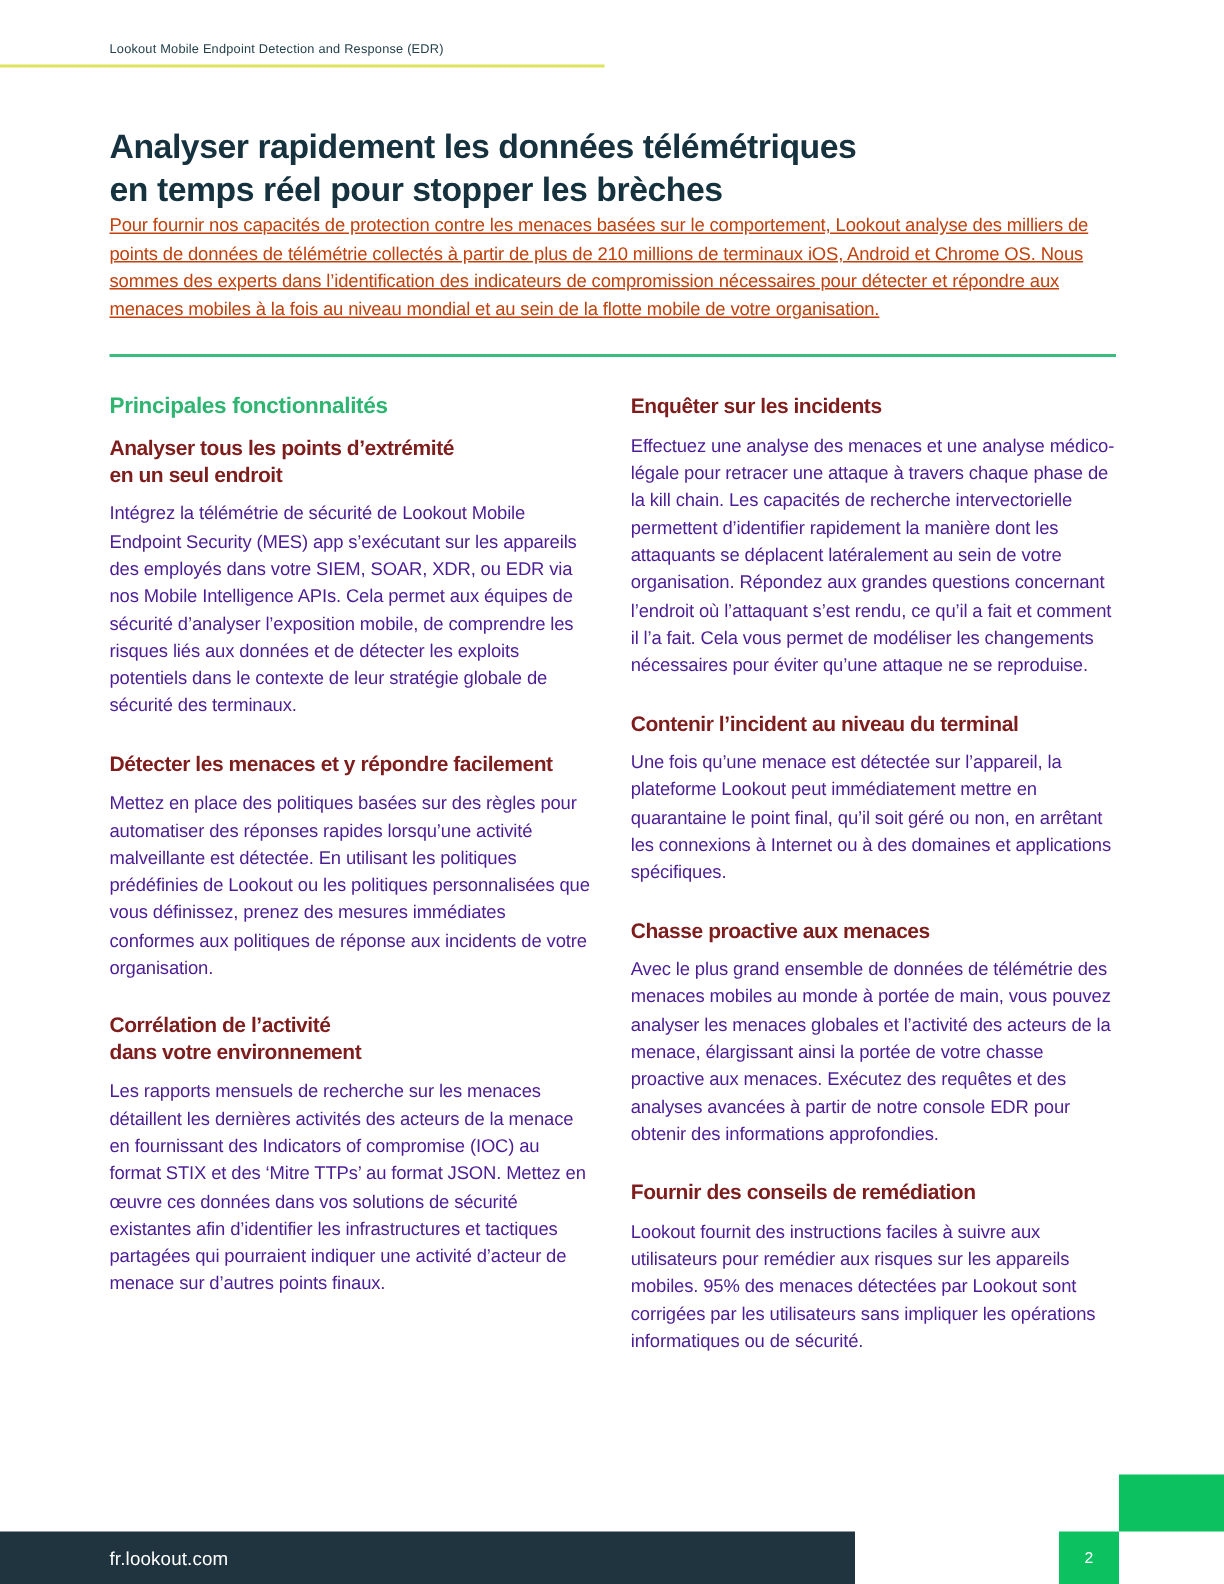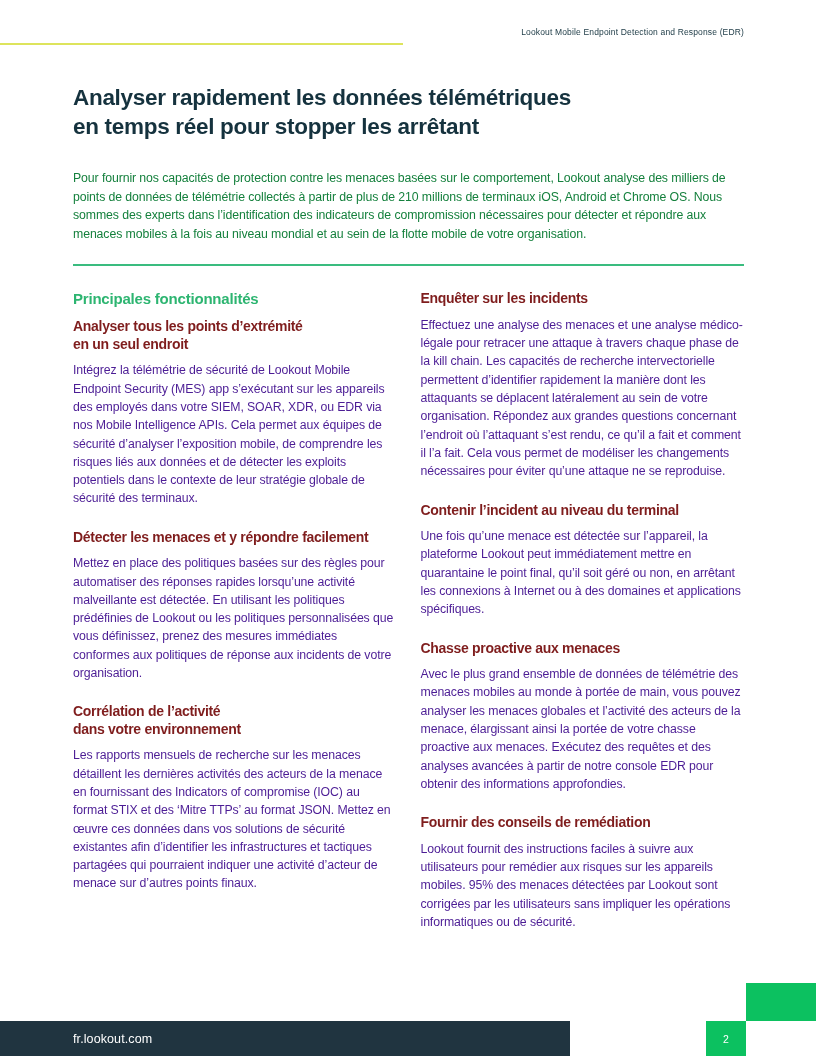--- a/index.html
+++ b/index.html
@@ -11,45 +11,45 @@
     font-family: "Liberation Sans", sans-serif;
     overflow: hidden;
     -webkit-font-smoothing: antialiased;
   }
   .content { padding: 27px 72px 0 73px; }
 
   .eyebrow {
     font-size: 8.5px;
     color: #24404b;
     letter-spacing: 0.15px;
-    text-align: right;
   }
   .eyebrow-rule {
     position: absolute;
     left: 0; top: 43px;
     width: 403px; height: 2px;
     background: #dde45c;
   }
 
   .page-title {
     margin: 47px 0 0 0;
     font-size: 22.5px;
     line-height: 28.5px;
     font-weight: 700;
     color: #15323e;
     letter-spacing: -0.3px;
     white-space: pre-line;
   }
 
   .intro {
-    margin: 28px 0 0 0;
+    margin: 0 0 0 0;
     font-size: 12.3px;
     line-height: 18.6px;
-    color: #15803d;
+    color: #c2410c;
     letter-spacing: -0.1px;
+    text-decoration: underline;
   }
 
   .section-divider {
     margin-top: 21px;
     height: 2px;
     background: #3abc7f;
   }
 
   .columns {
     display: grid;
@@ -118,21 +118,21 @@
   }
 </style>
 </head>
 <body>
 
 <div class="content">
 
   <div class="eyebrow">Lookout Mobile Endpoint Detection and Response (EDR)</div>
 
   <h1 class="page-title">Analyser rapidement les données télémétriques
-en temps réel pour stopper les arrêtant</h1>
+en temps réel pour stopper les brèches</h1>
 
   <p class="intro">Pour fournir nos capacités de protection contre les menaces basées sur le comportement, Lookout analyse des milliers de points de données de télémétrie collectés à partir de plus de 210 millions de terminaux iOS, Android et Chrome OS. Nous sommes des experts dans l’identification des indicateurs de compromission nécessaires pour détecter et répondre aux menaces mobiles à la fois au niveau mondial et au sein de la flotte mobile de votre organisation.</p>
 
   <div class="section-divider"></div>
 
   <div class="columns">
 
     <div class="col">
       <div class="kicker">Principales fonctionnalités</div>
 

